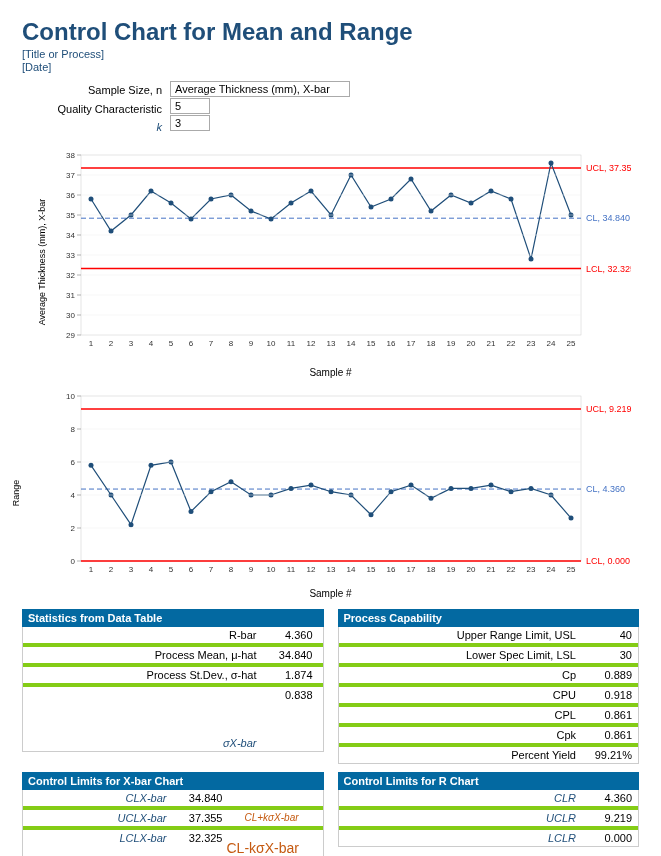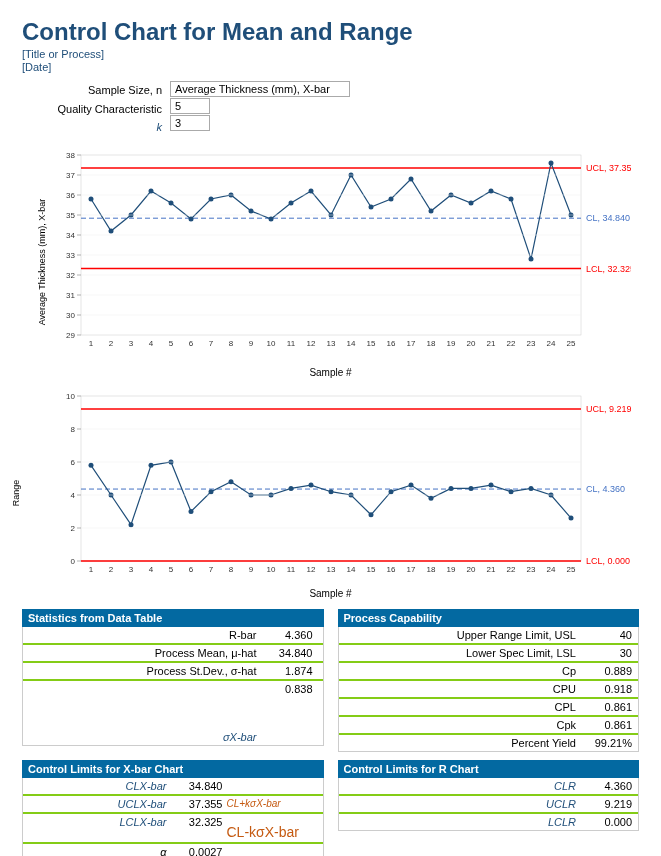--- a/index.html
+++ b/index.html
@@ -74,21 +74,21 @@
       font-size: 11px;
       padding: 3px 6px;
       margin-bottom: 0;
     }
     .table-body { border: 1px solid #ccc; border-top: none; }
     .table-row {
       display: flex;
       justify-content: space-between;
       padding: 2px 6px;
       font-size: 11px;
-      border-bottom: 2px solid #84cc16;
+      border-bottom: 4px solid #84cc16;
     }
     .table-row:last-child { border-bottom: none; }
     .table-row .label-blue { color: #1f4e79; font-style: italic; }
 
     .stat-label { text-align: right; flex: 1; }
     .stat-val { width: 60px; text-align: right; padding-right: 4px; }
     .proc-label { flex: 1; text-align: right; padding-right: 6px; }
     .proc-val { width: 50px; text-align: right; }
   </style>
 </head>
@@ -371,21 +371,21 @@
     <div class="table-header">Control Limits for X-bar Chart</div>
     <div class="table-body">
       <div class="table-row">
         <span class="stat-label" style="font-style:italic;color:#1f4e79;">CLX-bar</span>
         <span class="stat-val">34.840</span>
         <span style="width:90px;font-size:10px;"></span>
       </div>
       <div class="table-row">
         <span class="stat-label" style="font-style:italic;color:#1f4e79;">UCLX-bar</span>
         <span class="stat-val">37.355</span>
-        <span style="width:90px;font-size:10px;color:#c55a11;font-style:italic;">CL+kσX-bar</span>
+        <span style="width:90px;font-size:10px;color:#c55a11;font-style:italic;text-align:center;">CL+kσX-bar</span>
       </div>
       <div class="table-row">
         <span class="stat-label" style="font-style:italic;color:#1f4e79;">LCLX-bar</span>
         <span class="stat-val">32.325</span>
         <span style="width:90px;font-size:14px;color:#c55a11;margin-top:8px;">CL-kσX-bar</span>
       </div>
       <div class="table-row">
         <span class="stat-label" style="font-style:italic;">α</span>
         <span class="stat-val">0.0027</span>
         <span style="width:90px;"></span>

